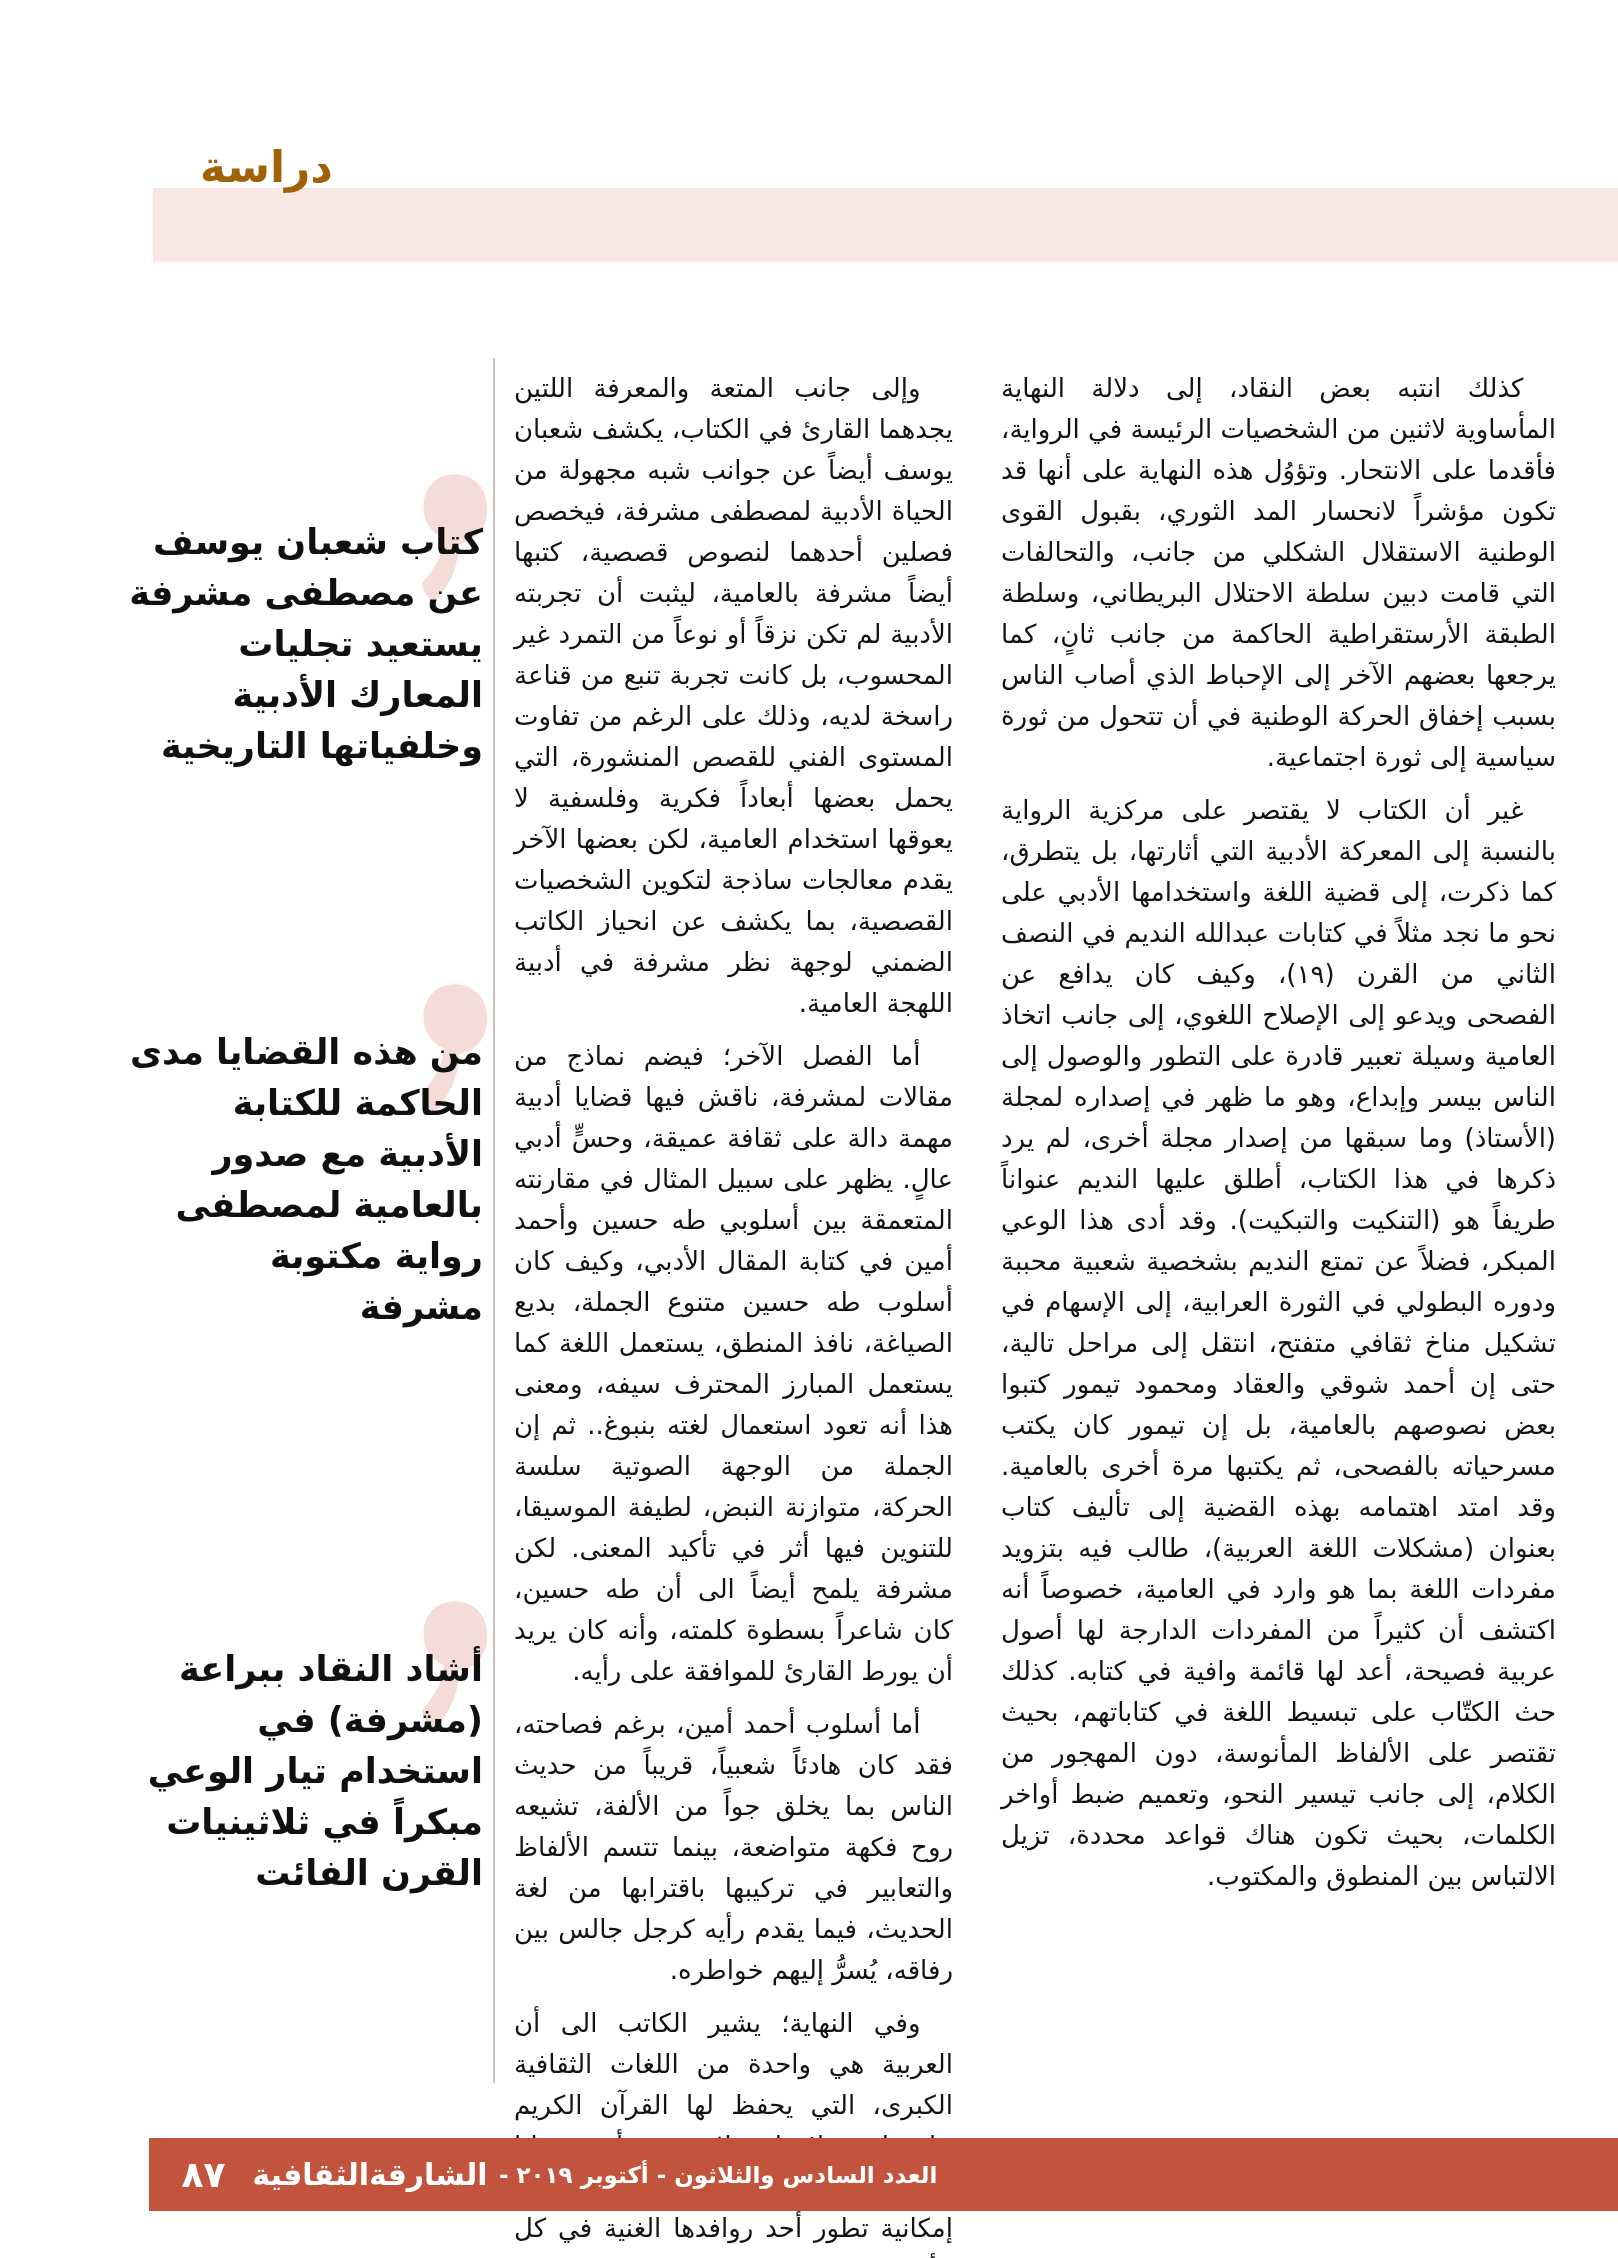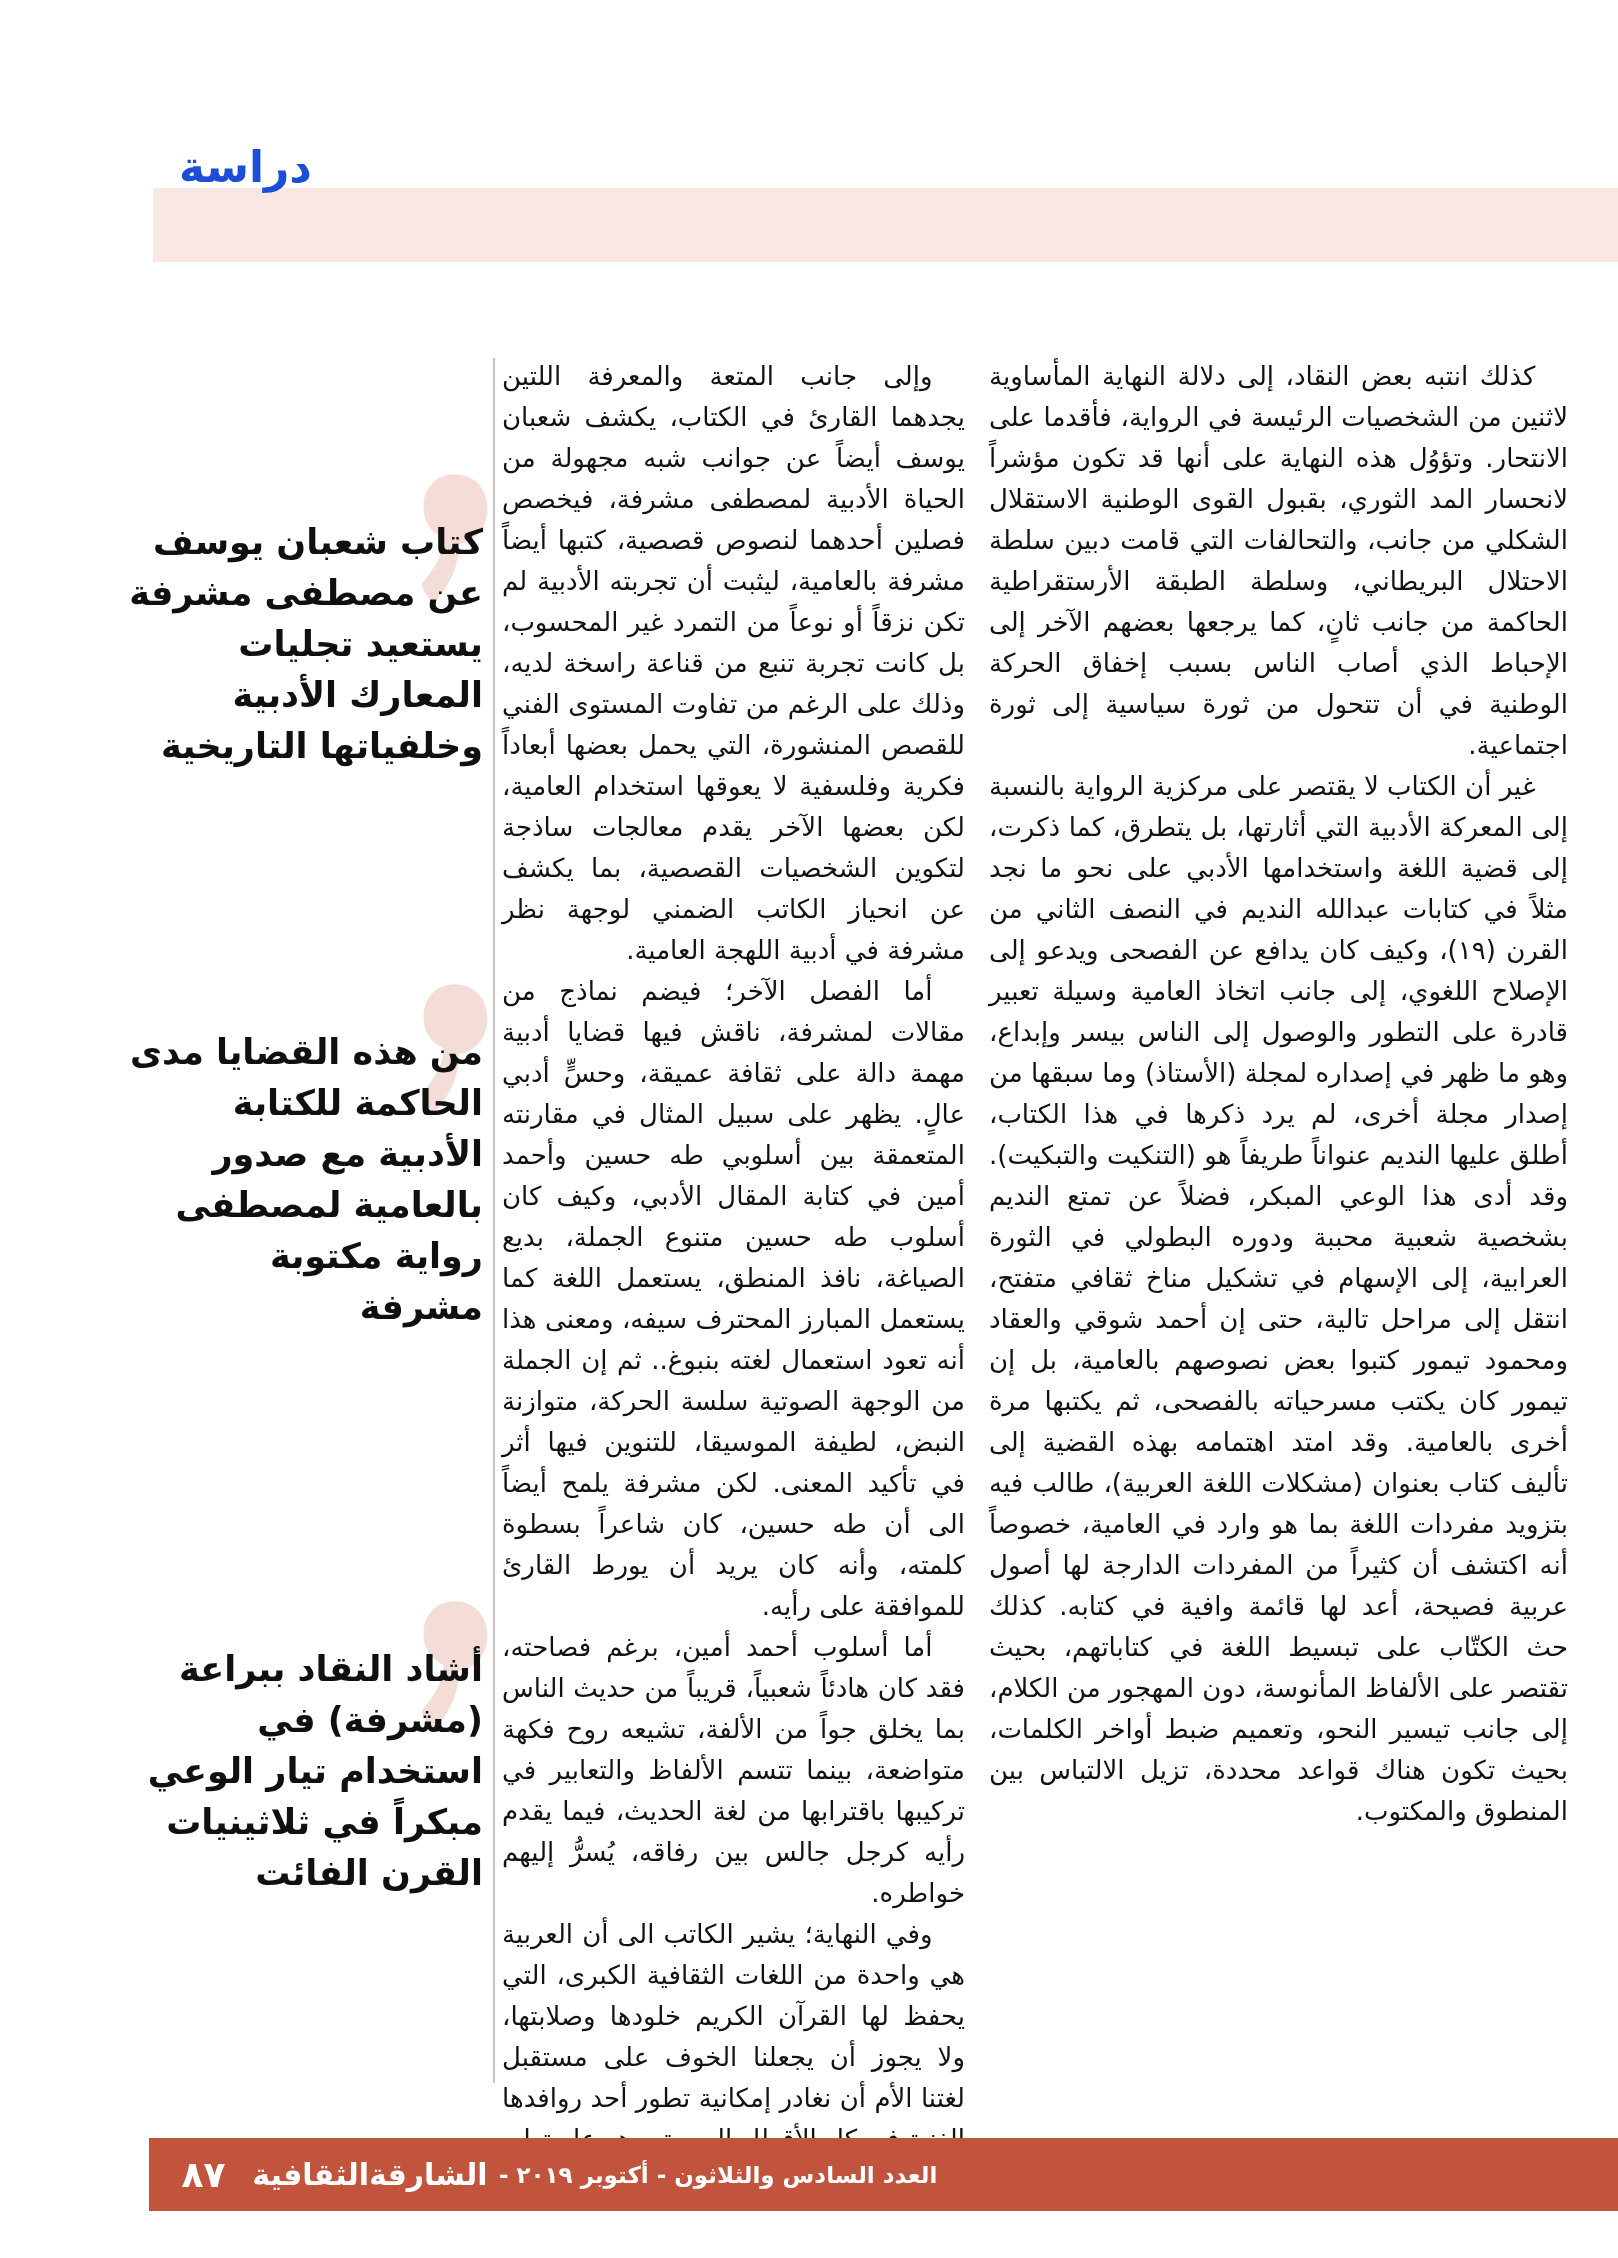--- a/index.html
+++ b/index.html
@@ -8,40 +8,40 @@
     position: relative;
     background: #ffffff;
     font-family: "DejaVu Sans", sans-serif;
     direction: rtl;
     overflow: hidden;
     color: #141414;
   }
 
   
   .kicker {
-    position: absolute; left: 179px; top: 141px;
+    position: absolute; left: 200px; top: 141px;
     font-size: 44px; font-weight: bold;
-    color: #1d4ed8;
+    color: #a16207;
     z-index: 2;
     line-height: 1.2;
   }
   .band {
     position: absolute; left: 153px; right: 0; top: 188px; height: 74px;
     background: #f8e7e2;
     z-index: 1;
   }
 
   
   .col {
     position: absolute; top: 356px;
     font-size: 26px; line-height: 41px;
     text-align: justify;
     color: #121212;
   }
-  .col p { margin: 0; text-indent: 32.5px; }
+  .col p { margin: 12px; text-indent: 32.5px; }
   .col-right  { left: 989px; width: 579px; }
   .col-middle { left: 502px;  width: 463px; }
 
   .divider {
     position: absolute; left: 493px; top: 358px;
     width: 1.9px; height: 1725px;
     background: #c9c1bc;
   }
 
   

